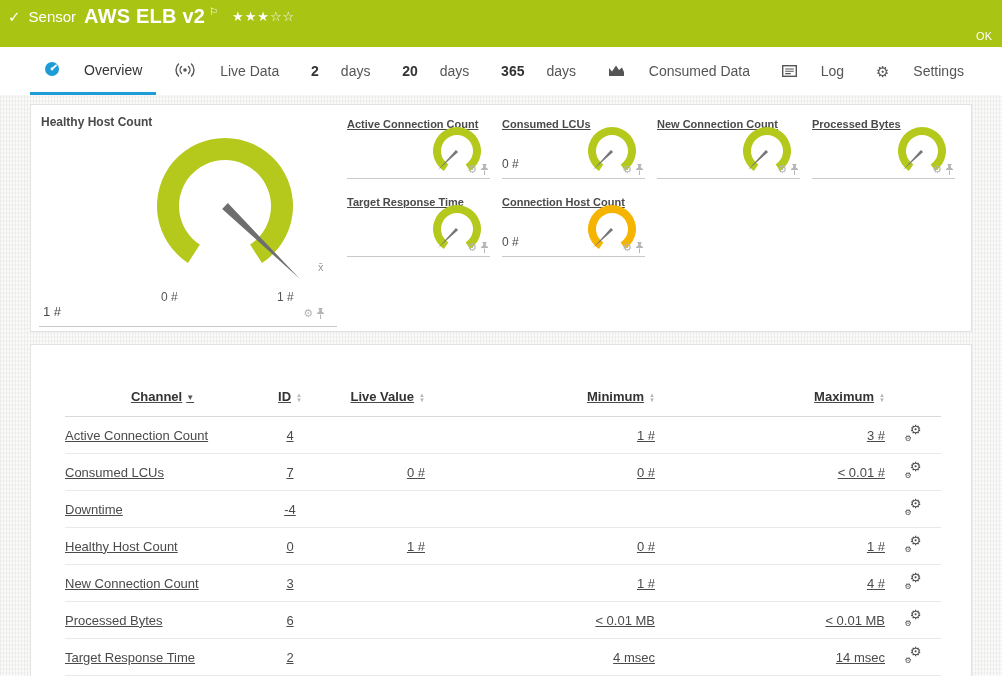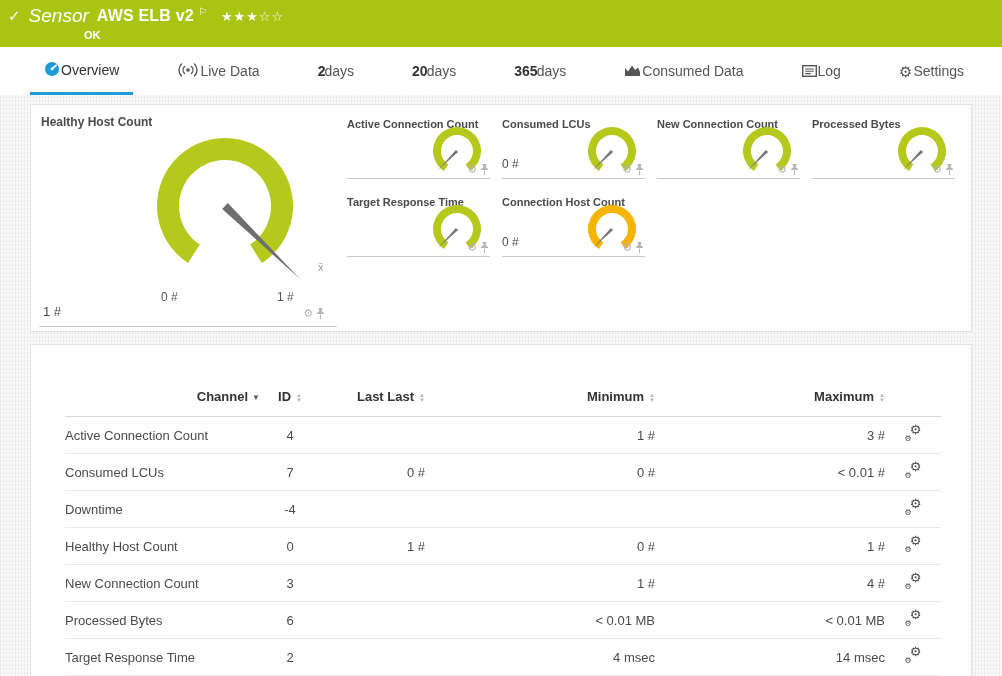--- a/index.html
+++ b/index.html
@@ -9,37 +9,37 @@
     background-color:#f5f5f4;
     background-image: repeating-linear-gradient(90deg, rgba(0,0,0,0.045) 0 1px, transparent 1px 3px),
                       repeating-linear-gradient(0deg, rgba(255,255,255,0.55) 0 2px, transparent 2px 4px);
     color:#4a4a4a;
   }
 
   
   .statusbar { height:47px; background:#aac414; color:#fff; padding:5px 10px 0 8px; }
   .statusbar .line1 { display:flex; align-items:center; gap:8px; }
   .check { font-size:15px; font-weight:bold; }
-  .kind { font-style:italic; font-size:19px; }
-  .sensor-name { font-weight:bold; font-size:16px; letter-spacing:.2px; }
+  .kind { font-size:15px; }
+  .sensor-name { font-weight:bold; font-size:20px; letter-spacing:.2px; }
   .flag { font-size:10px; vertical-align:super; position:relative; top:-5px; margin-left:-4px; }
   .stars { font-size:13px; letter-spacing:1px; margin-left:6px; cursor:pointer; }
-  .statusbar .line2 { margin-left:76px; margin-top:2px; font-size:11px; font-weight:bold; }
+  .statusbar .line2 { margin-left:76px; margin-top:2px; font-size:11px; font-weight:normal;text-align:right; }
 
   
   .tabbar { height:48px; background:#fff; display:flex; align-items:stretch;
             justify-content:space-between; padding:0 24px 0 30px; }
-  .tab { display:flex; align-items:center; gap:1px; padding:0 14px; font-size:14px;
+  .tab { display:flex; align-items:center; gap:24px; padding:0 14px; font-size:14px;
          color:#555; cursor:pointer; white-space:nowrap; }
   .tab b { color:#333; font-weight:bold; margin-right:-2px; }
   .tab.active { border-bottom:3px solid #1e9cd7; color:#333; }
   .tab .glyph { font-size:15px; color:#555; line-height:1; }
 
   
-  .panel { margin:8px 30px; background:#fff; border:1px solid #e2e2e0; }
+  .panel { margin:8px 30px; background:#fff; border:1px solid #e2e2e0;text-decoration:underline; }
   .gauges-panel { margin-top:9px; height:228px; display:flex; position:relative; }
 
   
   .primary-block { width:312px; position:relative; flex:none; }
   .primary-title { position:absolute; top:10px; left:10px; font-size:12px; font-weight:bold; color:#4a4a4a; }
   .primary-svg { position:absolute; left:99px; top:26px; pointer-events:none; }
   .scale-min { position:absolute; left:130px; top:185px; font-size:12px; color:#555; }
   .scale-max { position:absolute; left:246px; top:185px; font-size:12px; color:#555; }
   .avg-marker { position:absolute; left:287px; top:156px; font-size:11px; color:#999; }
   .primary-value { position:absolute; left:12px; bottom:12px; font-size:13px; color:#4a4a4a; }
@@ -54,21 +54,21 @@
            gap:14px 12px; padding:10px 16px 0 4px; }
   .tile { position:relative; border-bottom:1px solid #c9c9c9; }
   .tile-title { font-size:11px; font-weight:bold; color:#4a4a4a; padding-top:3px; }
   .tile-svg { position:absolute; right:5px; top:11px; pointer-events:none; }
   .tile-value { position:absolute; left:0; bottom:7px; font-size:12px; color:#4a4a4a; }
   .tile .mini-icons { right:1px; bottom:3px; }
 
   
   .table-panel { margin-top:12px; height:400px; padding:44px 30px 0 34px; }
   table { width:100%; border-collapse:collapse; font-size:13px; color:#4a4a4a; table-layout:fixed; }
-  th { text-align:right; font-weight:bold; color:#333; padding:0 0 12px 0; border-bottom:1px solid #d9d9d9; cursor:pointer; }
+  th { text-align:center; font-weight:bold; color:#333; padding:0 0 12px 0; border-bottom:1px solid #d9d9d9; cursor:pointer; }
   td { padding:9px 0; border-bottom:1px solid #e9e9e9; overflow:hidden; white-space:nowrap; }
   .col-id    th, .col-id    { text-align:center; }
   .col-right th, .col-right { text-align:right; }
   .col-edit  { text-align:center; }
   .caret { font-size:8px; color:#555; margin-left:4px; vertical-align:1px; }
   .sort { display:inline-block; vertical-align:middle; margin-left:5px; }
   .sort i { display:block; font-style:normal; font-size:6px; line-height:5px; color:#b5b5b5; }
   .gears { position:relative; display:inline-block; width:17px; height:15px; cursor:pointer; }
   .gears .g1 { position:absolute; right:0; top:-3px; font-size:13px; color:#4a4a4a; line-height:1; }
   .gears .g2 { position:absolute; left:0; bottom:-2px; font-size:8px; color:#4a4a4a; line-height:1; }
@@ -278,21 +278,21 @@
         <col style="width:60px">
         <col style="width:105px">
         <col style="width:230px">
         <col style="width:230px">
         <col>
       </colgroup>
     <thead>
       <tr>
         <th><span>Channel</span><span class="caret">▼</span></th>
         <th class="col-id"><span>ID</span><span class="sort"><i>▲</i><i>▼</i></span></th>
-        <th class="col-right"><span>Last Last</span><span class="sort"><i>▲</i><i>▼</i></span></th>
+        <th class="col-right"><span>Live Value</span><span class="sort"><i>▲</i><i>▼</i></span></th>
         <th class="col-right"><span>Minimum</span><span class="sort"><i>▲</i><i>▼</i></span></th>
         <th class="col-right"><span>Maximum</span><span class="sort"><i>▲</i><i>▼</i></span></th>
         <th class="col-edit"></th>
       </tr>
     </thead>
     <tbody>
       <tr>
         <td>Active Connection Count</td>
         <td class="col-id">4</td>
         <td class="col-right"></td>

